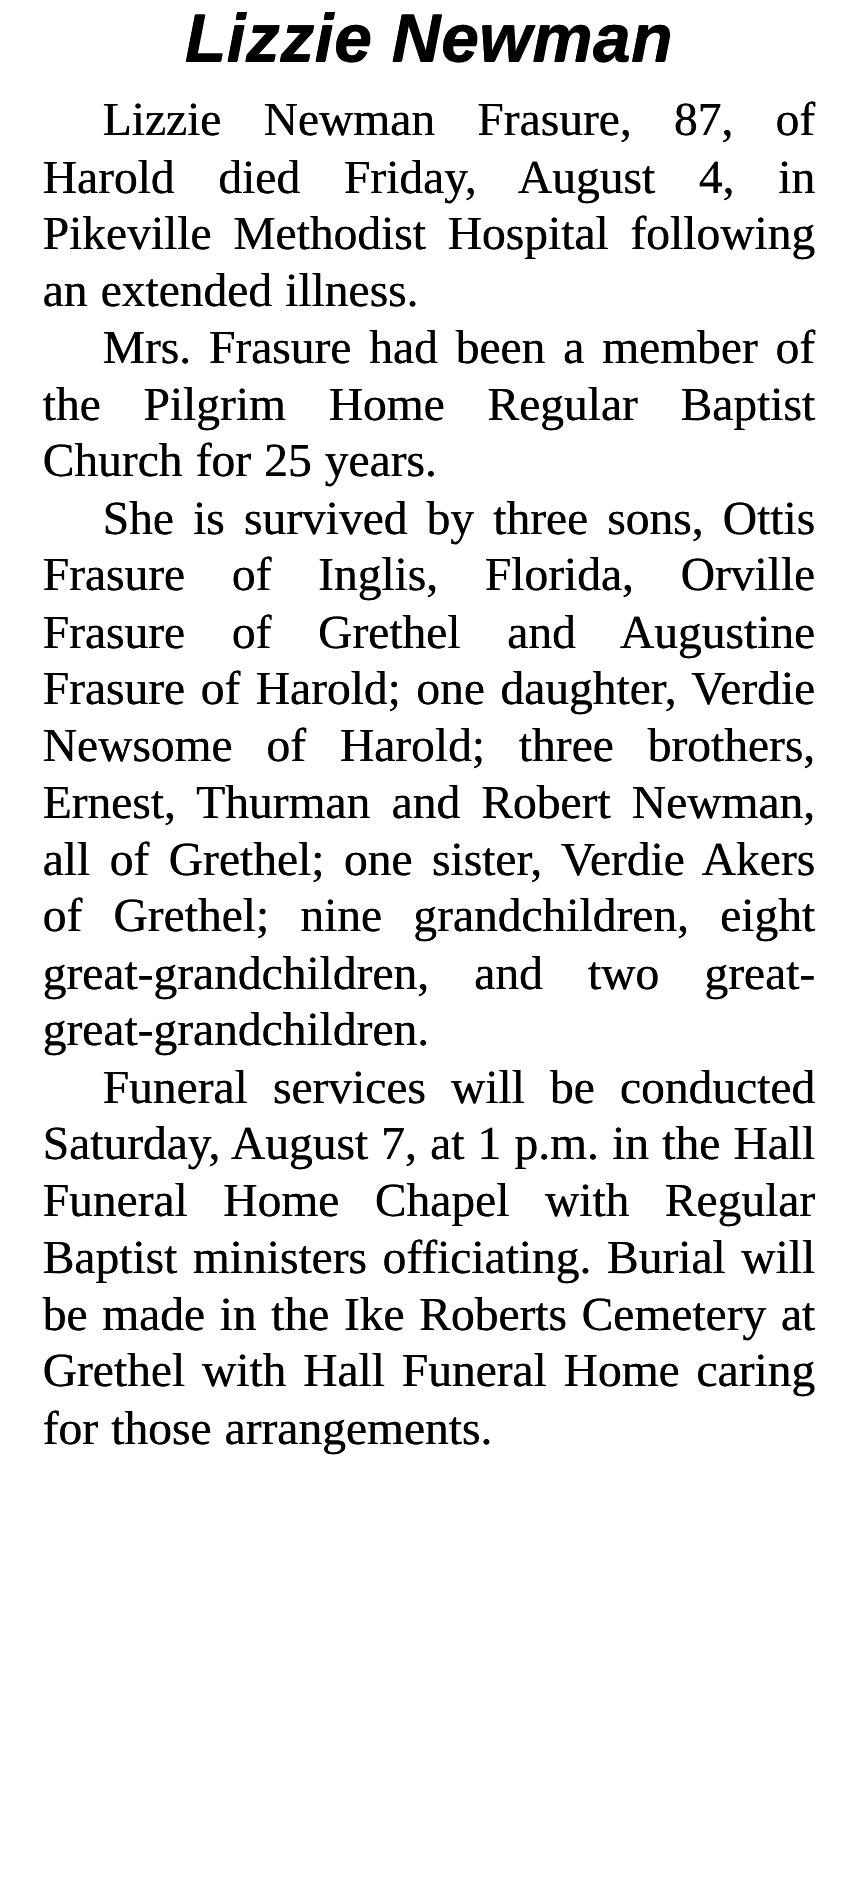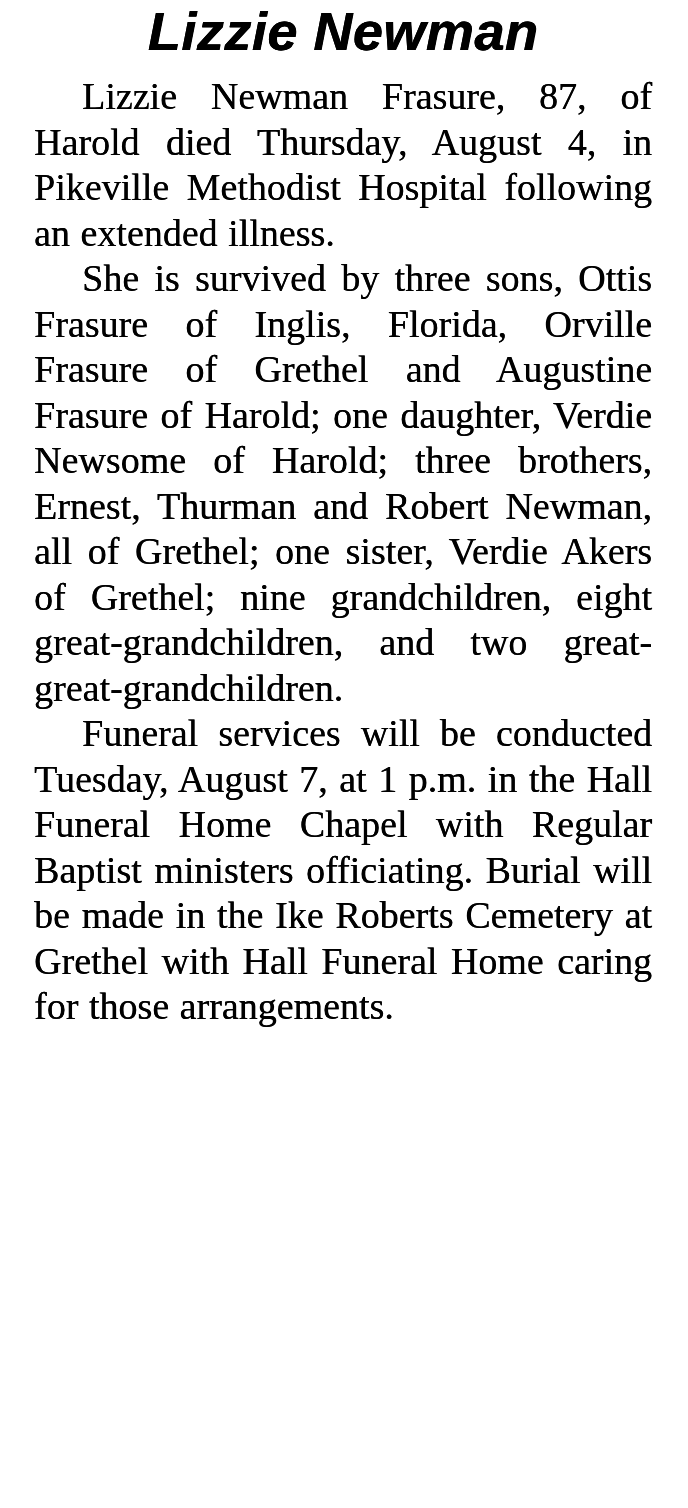--- a/index.html
+++ b/index.html
@@ -51,18 +51,19 @@
 </head>
 <body>
 
 <article class="clipping">
 
   <h1 class="headline">
     <span class="t-line">Lizzie Newman</span>
   </h1>
 
   <div class="body-text">
-    <p>Lizzie Newman Frasure, 87, of Harold died Thursday, August 4, in Pikeville Methodist Hospital following an extended illness.</p>
+    <p>Lizzie Newman Frasure, 87, of Harold died Friday, August 4, in Pikeville Methodist Hospital following an extended illness.</p>
+    <p>Mrs. Frasure had been a member of the Pilgrim Home Regular Baptist Church for 25 years.</p>
     <p>She is survived by three sons, Ottis Frasure of Inglis, Florida, Orville Frasure of Grethel and Augustine Frasure of Harold; one daughter, Verdie Newsome of Harold; three brothers, Ernest, Thurman and Robert Newman, all of Grethel; one sister, Verdie Akers of Grethel; nine grandchildren, eight great-grandchildren, and two great-great-grandchildren.</p>
-    <p>Funeral services will be conducted Tuesday, August 7, at 1 p.m. in the Hall Funeral Home Chapel with Regular Baptist ministers officiating. Burial will be made in the Ike Roberts Cemetery at Grethel with Hall Funeral Home caring for those arrangements.</p>
+    <p>Funeral services will be conducted Saturday, August 7, at 1 p.m. in the Hall Funeral Home Chapel with Regular Baptist ministers officiating. Burial will be made in the Ike Roberts Cemetery at Grethel with Hall Funeral Home caring for those arrangements.</p>
   </div>
 
 </article>
 
 </body></html>

